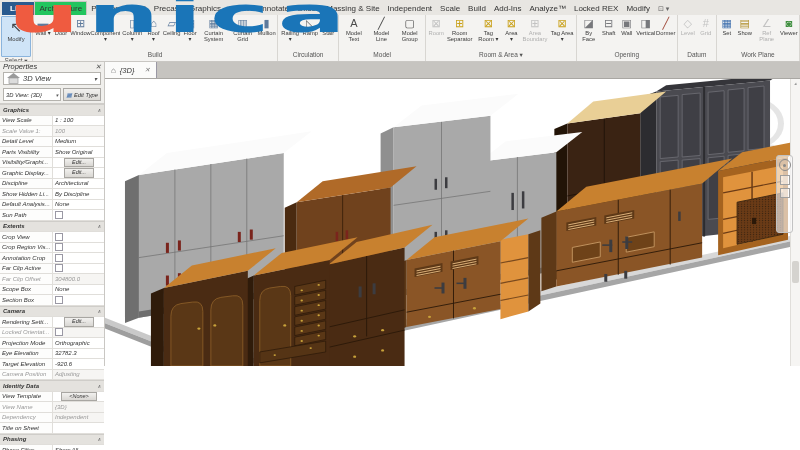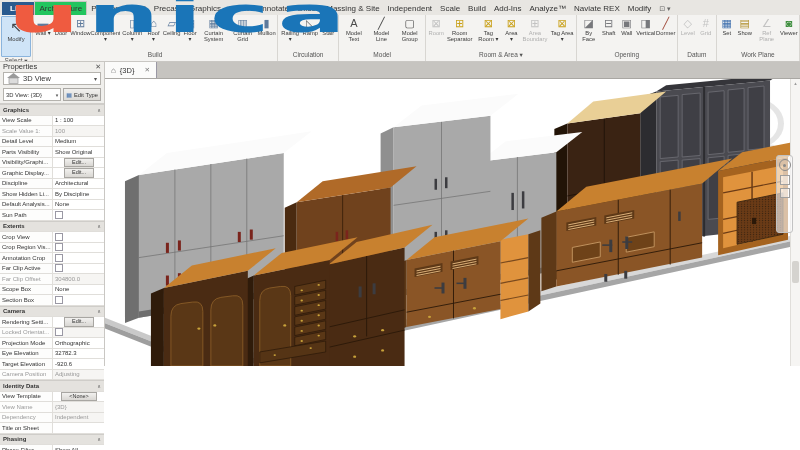--- a/index.html
+++ b/index.html
@@ -24,21 +24,21 @@
   .tool.dis{color:#b0b0b0;}
   .tool.dis .ic{color:#c2c2c2 !important;}
   .pname{height:10px;font-size:6.5px;color:#555;text-align:center;white-space:nowrap;padding:0 3px;}
 
   
   .logo{position:absolute;left:8px;top:-9px;z-index:60;pointer-events:none;
         font-family:"DejaVu Sans",sans-serif;font-weight:bold;font-size:49px;letter-spacing:4px;
         transform:scaleX(2.05);transform-origin:left top;line-height:50px;}
 
   
-  .main{display:flex;height:304px;}
+  .main{display:flex;height:304px;font-style:italic;}
   .props{width:104px;background:#f0efec;border-right:1px solid #c9c7c3;font-size:6px;color:#333;
          display:flex;flex-direction:column;flex:none;}
   .props-header{height:12px;display:flex;justify-content:space-between;align-items:center;padding:0 3px;font-size:7.5px;}
   .pclose{color:#555;font-size:7px;}
   .type-sel{margin:1px 3px;background:#fff;border:1px solid #b5b3ae;height:20px;display:flex;align-items:center;gap:3px;padding:0 3px;font-size:7.5px;}
   .type-sel .caret{margin-left:auto;color:#555;font-size:6px;}
   .view-row{display:flex;margin:2px 3px 2px;gap:2px;}
   .combo{flex:1;background:#fff;border:1px solid #b5b3ae;height:11px;display:flex;align-items:center;justify-content:space-between;padding:0 2px;font-size:5.8px;white-space:nowrap;overflow:hidden;}
   .combo .caret{color:#555;font-size:5px;}
   .edit-type{background:linear-gradient(#f1f0ee,#dcdad6);border:1px solid #aaa8a4;height:11px;display:flex;align-items:center;gap:2px;padding:0 2px;font-size:5.8px;white-space:nowrap;}
@@ -85,21 +85,21 @@
         <div class="tab">Graphics</div>
         <div class="tab">Insert</div>
         <div class="tab">Annotate</div>
         <div class="tab">Offset</div>
         <div class="tab">Massing &amp; Site</div>
         <div class="tab">Independent</div>
         <div class="tab">Scale</div>
         <div class="tab">Build</div>
         <div class="tab">Add-Ins</div>
         <div class="tab">Analyze™</div>
-        <div class="tab">Naviate REX</div>
+        <div class="tab">Locked REX</div>
         <div class="tab">Modify</div>
         <div class="tab-extra">⊡ ▾</div>
       </div>
     <div class="panels" id="panels">
         <div class="panel">
           <div class="ptools">
             <div class="tool sel">
               <div class="ic" style="color: rgb(68, 71, 76);">↖</div>
               <div class="lb">Modify</div>
             </div>

